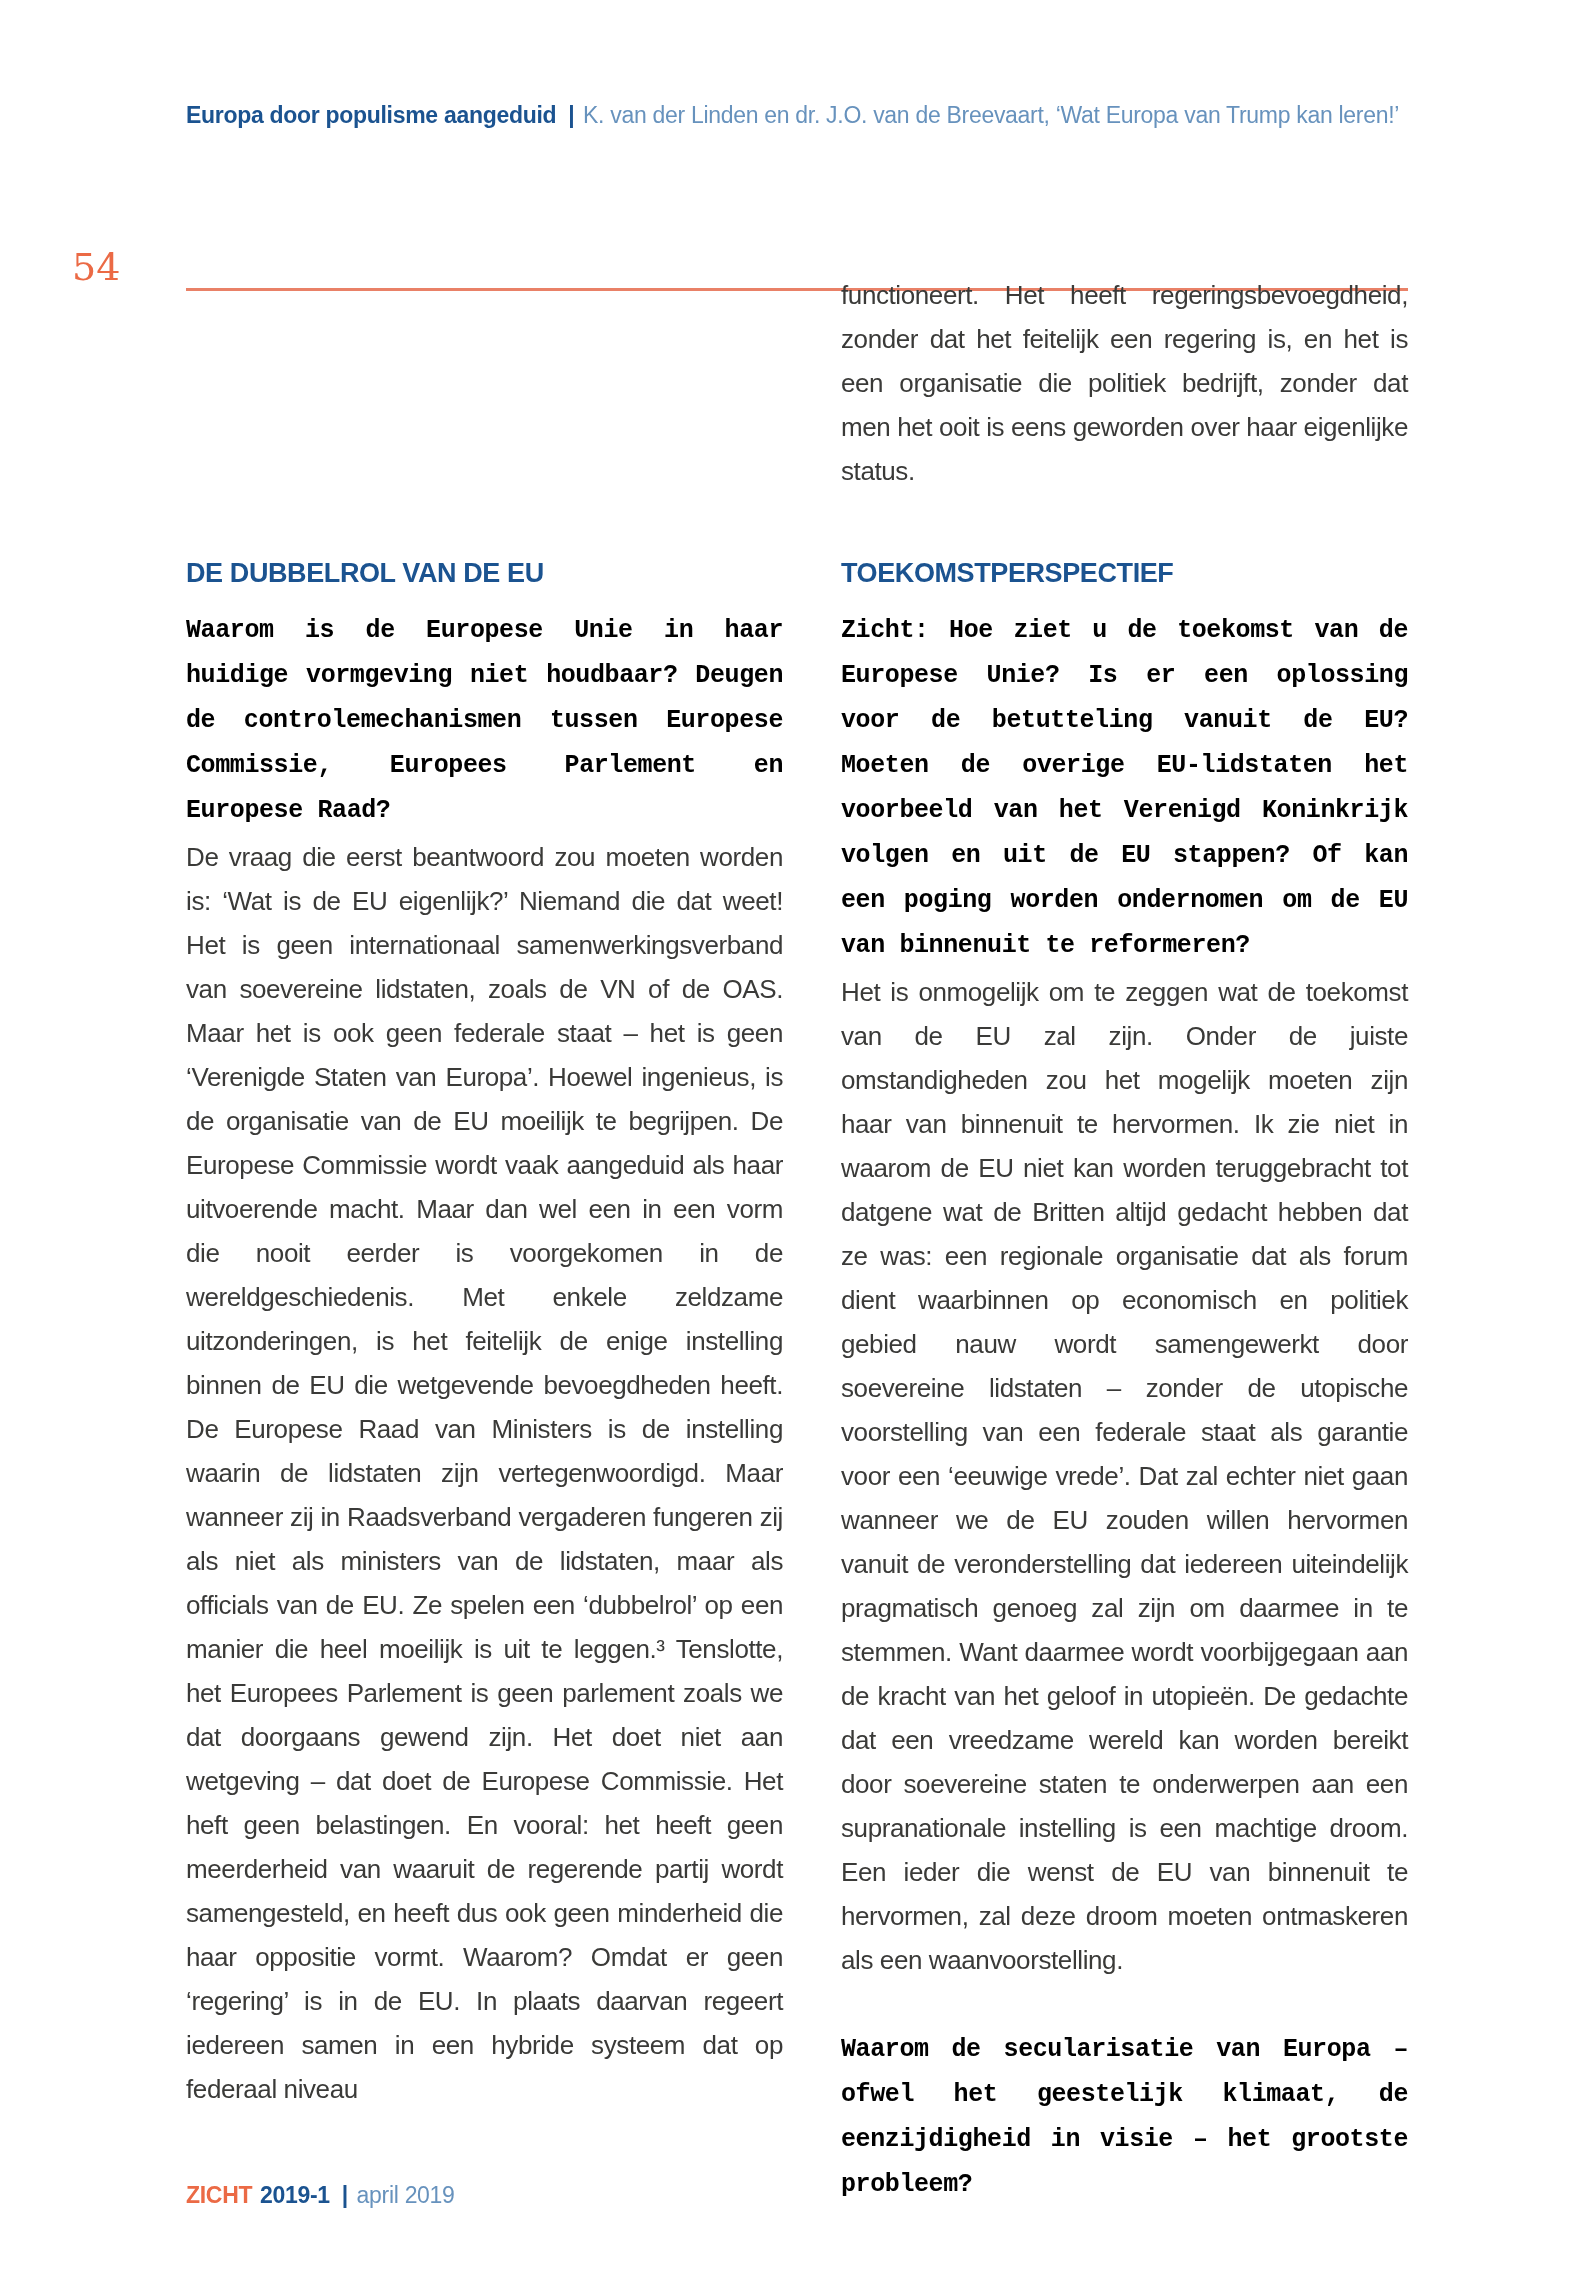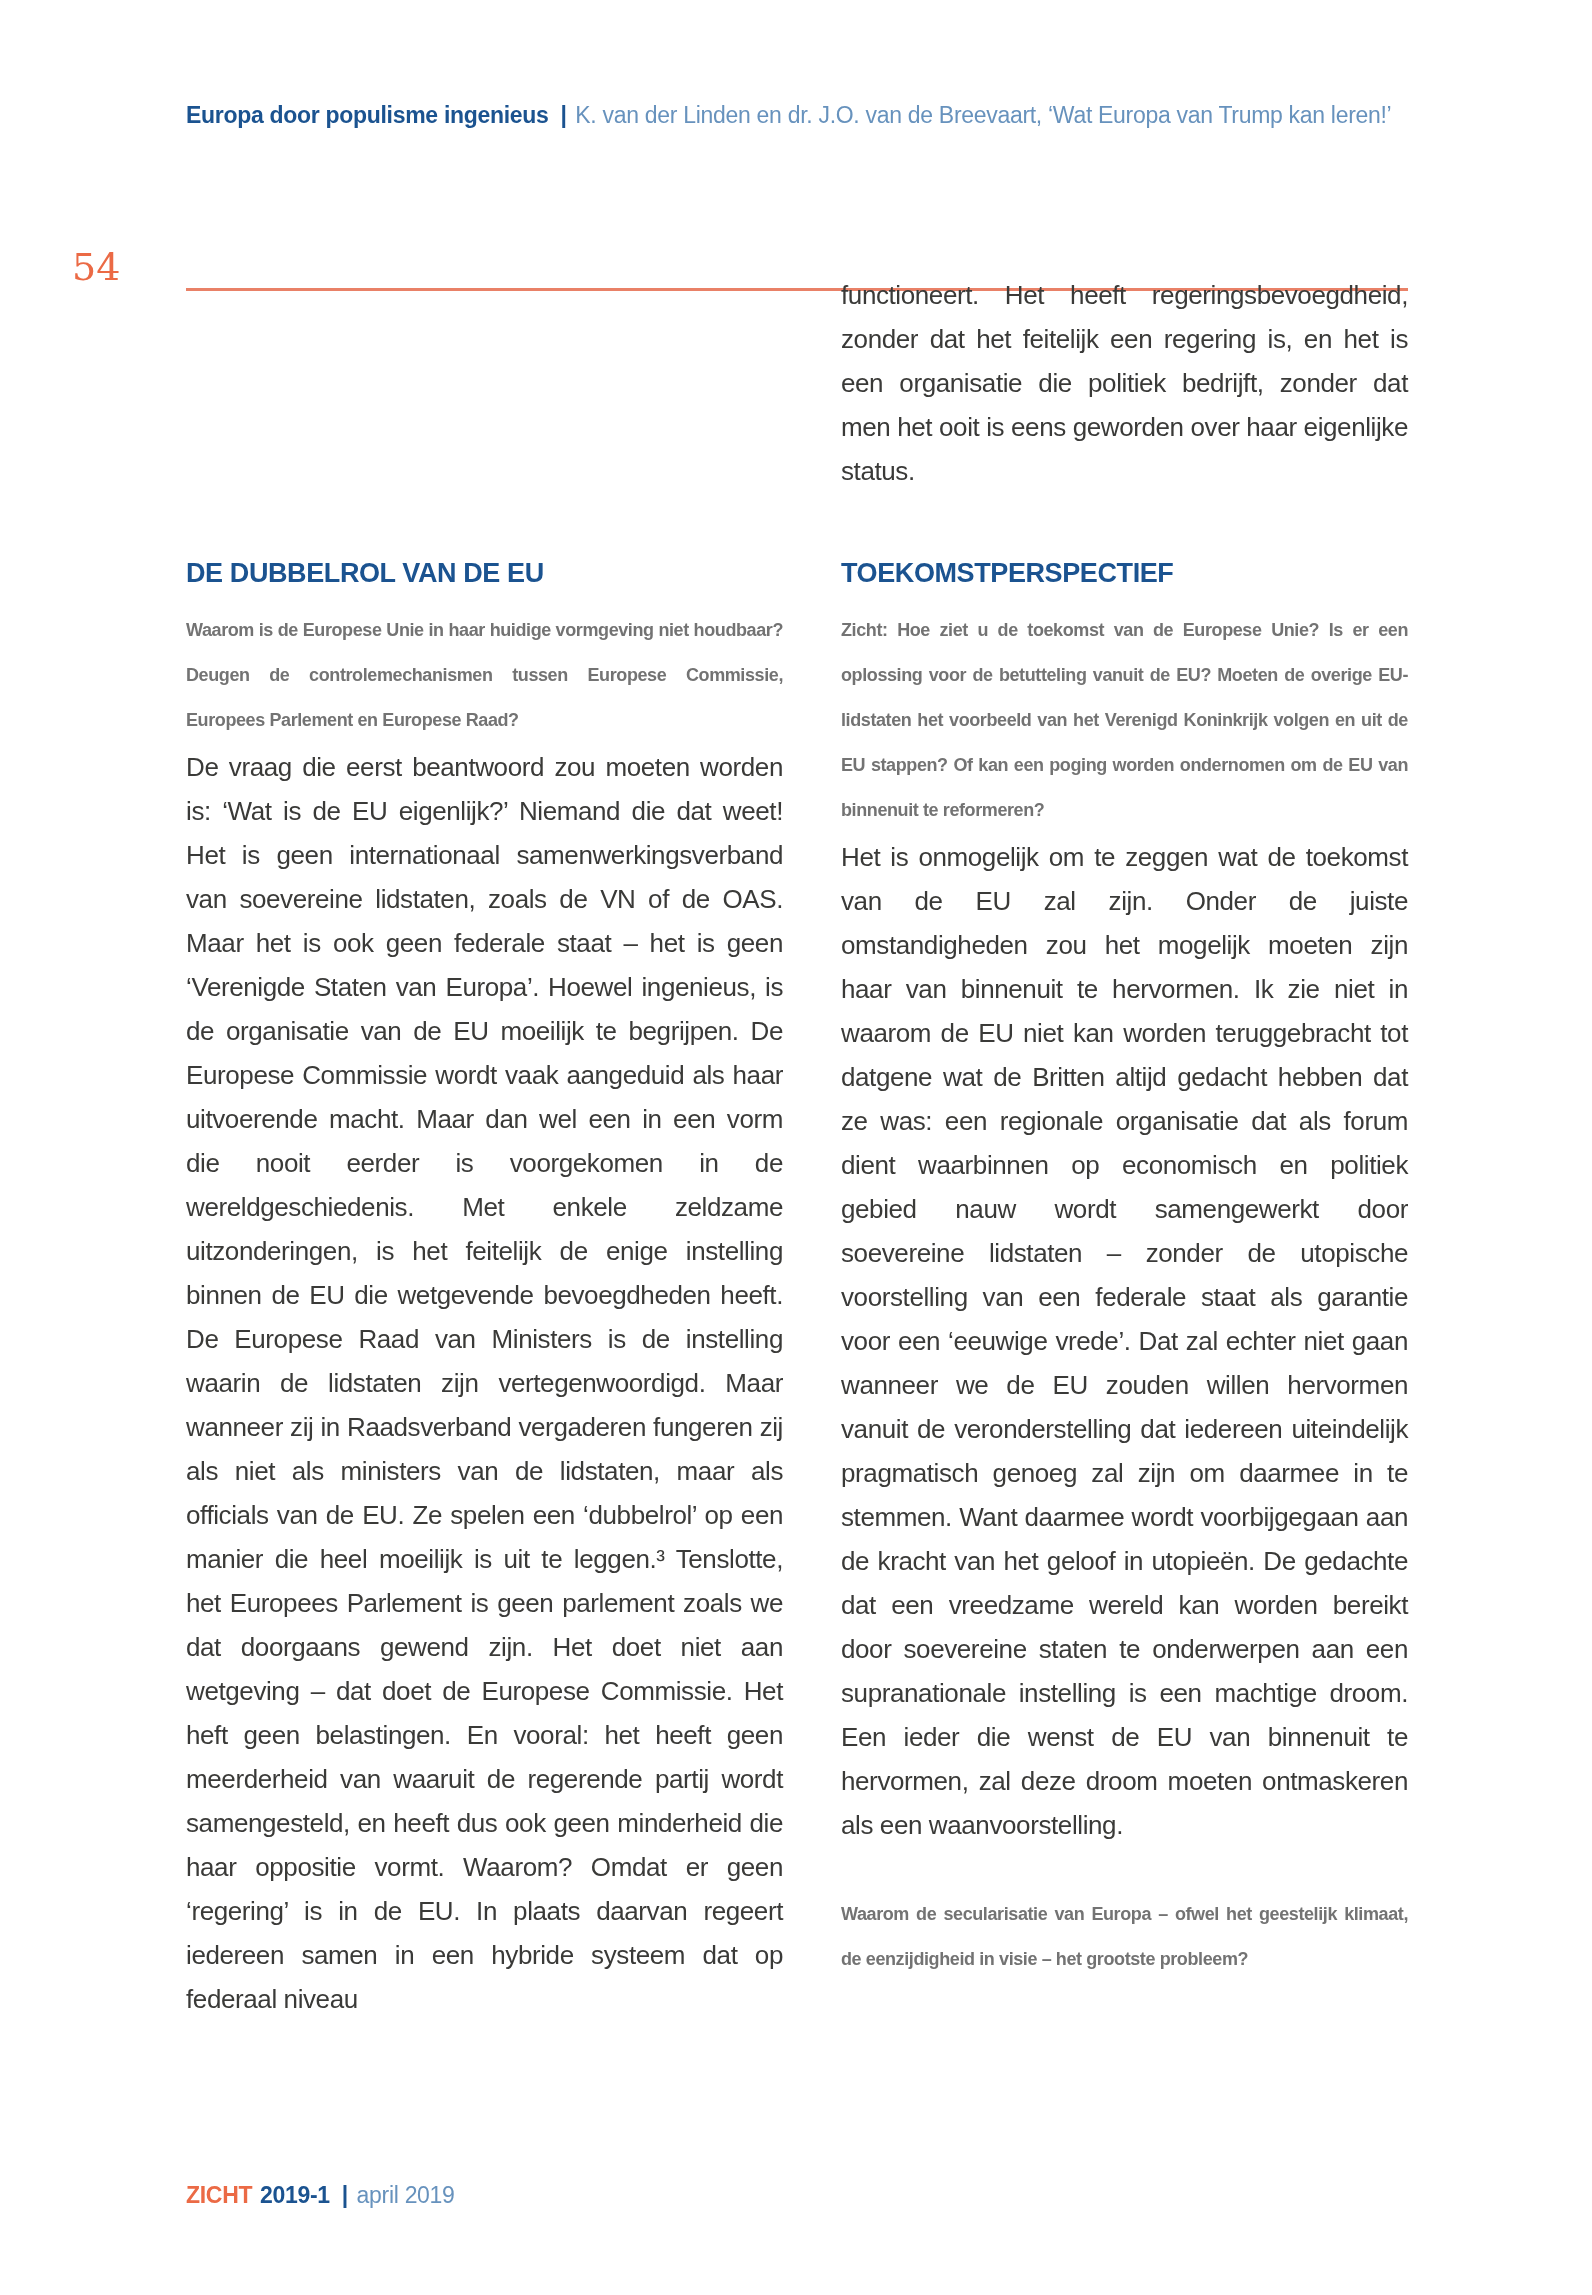--- a/index.html
+++ b/index.html
@@ -92,26 +92,27 @@
   }
   .section-heading {
     font-size: 27px;
     font-weight: bold;
     letter-spacing: -0.4px;
     color: #1b5390;
     margin: 8px 0 19px 0;
     text-align: left;
   }
   .question {
-    font-size: 18px;
+    font-size: 25px;
     line-height: 45px;
     font-weight: bold;
     letter-spacing: -0.4px;
-    color: #737373;
+    color: #000000;
     margin: 0 0 1.7px 0;
+    font-family: Liberation Mono, monospace;
   }
   .question-after {
     margin-top: 45px;
     margin-bottom: 0;
   }
 
   
   .page-footer {
     position: absolute;
     left: 186px;
@@ -124,21 +125,21 @@
   .page-footer .issue { color: #1b5390; font-weight: bold; padding-left: 7.8px; }
   .page-footer .sep   { color: #1b5390; font-weight: bold; padding: 0 8.6px 0 12px; }
   .page-footer .date  { color: #6792bd; }
 </style>
 </head>
 <body>
 
 <div class="page">
 
   <div class="running-header">
-    <span class="title">Europa door populisme ingenieus</span><span class="sep">|</span><span class="byline">K. van der Linden en dr. J.O. van de Breevaart, ‘Wat Europa van Trump kan leren!’</span>
+    <span class="title">Europa door populisme aangeduid</span><span class="sep">|</span><span class="byline">K. van der Linden en dr. J.O. van de Breevaart, ‘Wat Europa van Trump kan leren!’</span>
   </div>
 
   <div class="page-number">54</div>
   <div class="section-rule"></div>
 
 
   <div class="col col-left sectioned">
     <h2 class="section-heading">DE DUBBELROL VAN DE EU</h2>
     <p class="question">Waarom is de Europese Unie in haar huidige vormgeving niet houdbaar? Deugen de controlemechanismen tussen Europese Commissie, Europees Parlement en Europese Raad?</p>
     <p class="body-text">De vraag die eerst beantwoord zou moeten worden is: ‘Wat is de EU eigenlijk?’ Niemand die dat weet! Het is geen internationaal samenwerkingsverband van soevereine lidstaten, zoals de VN of de OAS. Maar het is ook geen federale staat – het is geen ‘Verenigde Staten van Europa’. Hoewel ingenieus, is de organisatie van de EU moeilijk te begrijpen. De Europese Commissie wordt vaak aangeduid als haar uitvoerende macht. Maar dan wel een in een vorm die nooit eerder is voorgekomen in de wereldgeschiedenis. Met enkele zeldzame uitzonderingen, is het feitelijk de enige instelling binnen de EU die wetgevende bevoegdheden heeft. De Europese Raad van Ministers is de instelling waarin de lidstaten zijn vertegenwoordigd. Maar wanneer zij in Raadsverband vergaderen fungeren zij als niet als ministers van de lidstaten, maar als officials van de EU. Ze spelen een ‘dubbelrol’ op een manier die heel moeilijk is uit te leggen.³ Tenslotte, het Europees Parlement is geen parlement zoals we dat doorgaans gewend zijn. Het doet niet aan wetgeving – dat doet de Europese Commissie. Het heft geen belastingen. En vooral: het heeft geen meerderheid van waaruit de regerende partij wordt samengesteld, en heeft dus ook geen minderheid die haar oppositie vormt. Waarom? Omdat er geen ‘regering’ is in de EU. In plaats daarvan regeert iedereen samen in een hybride systeem dat op federaal niveau</p>

